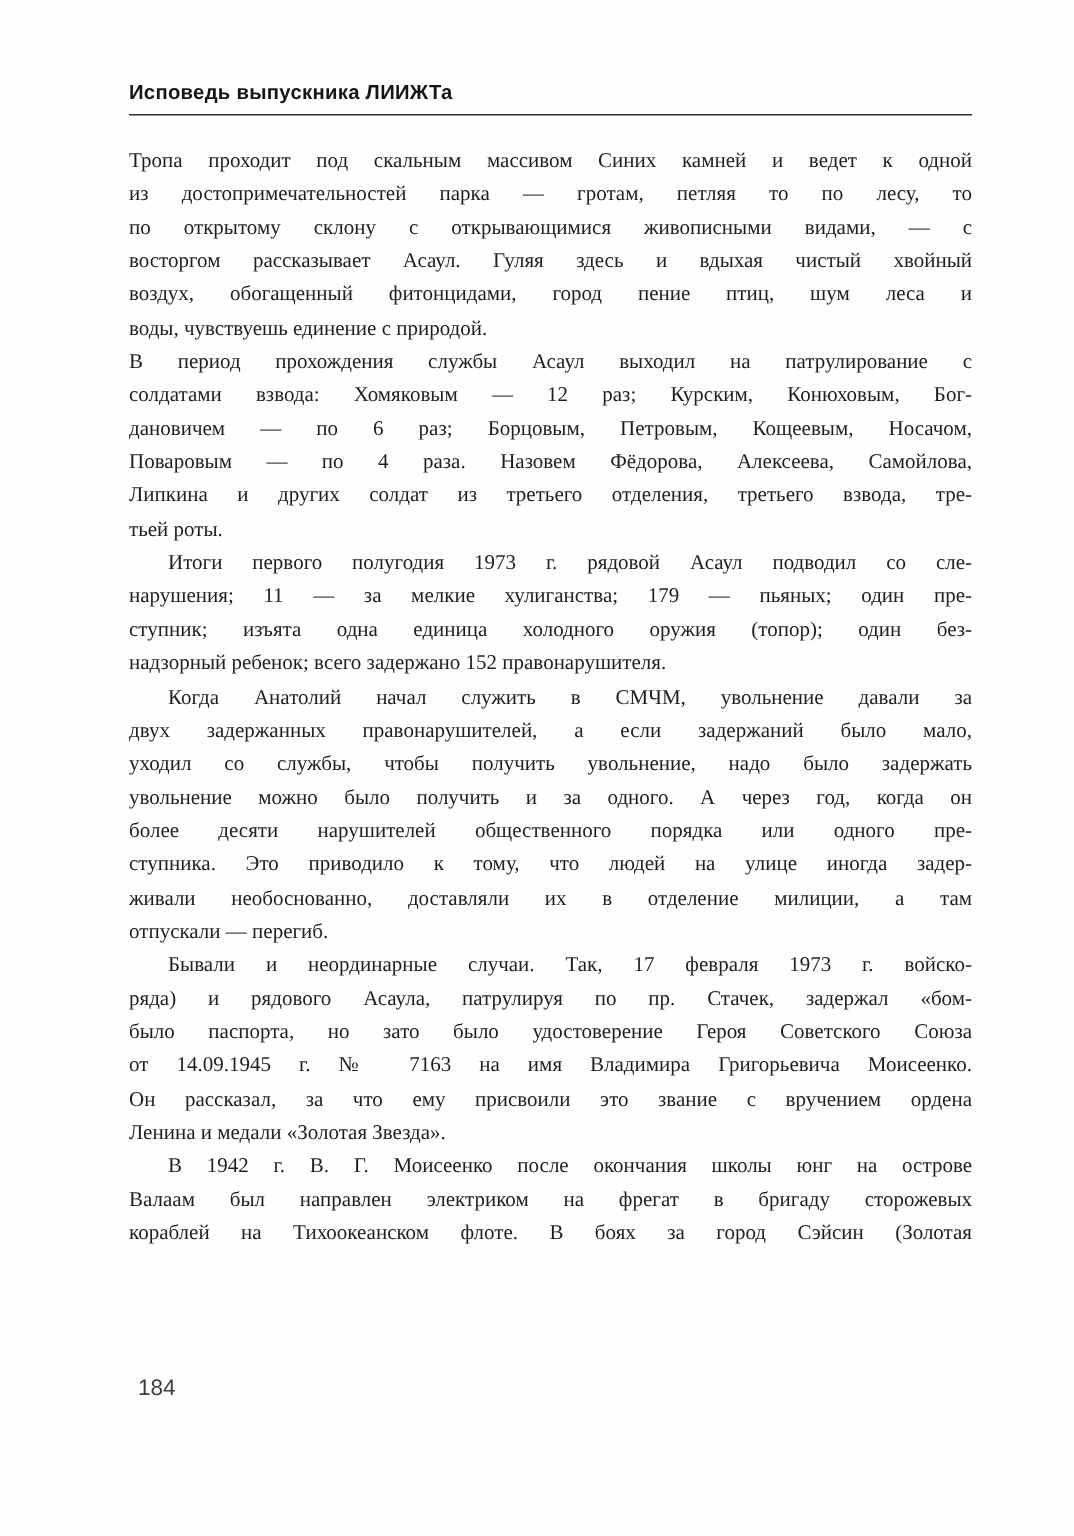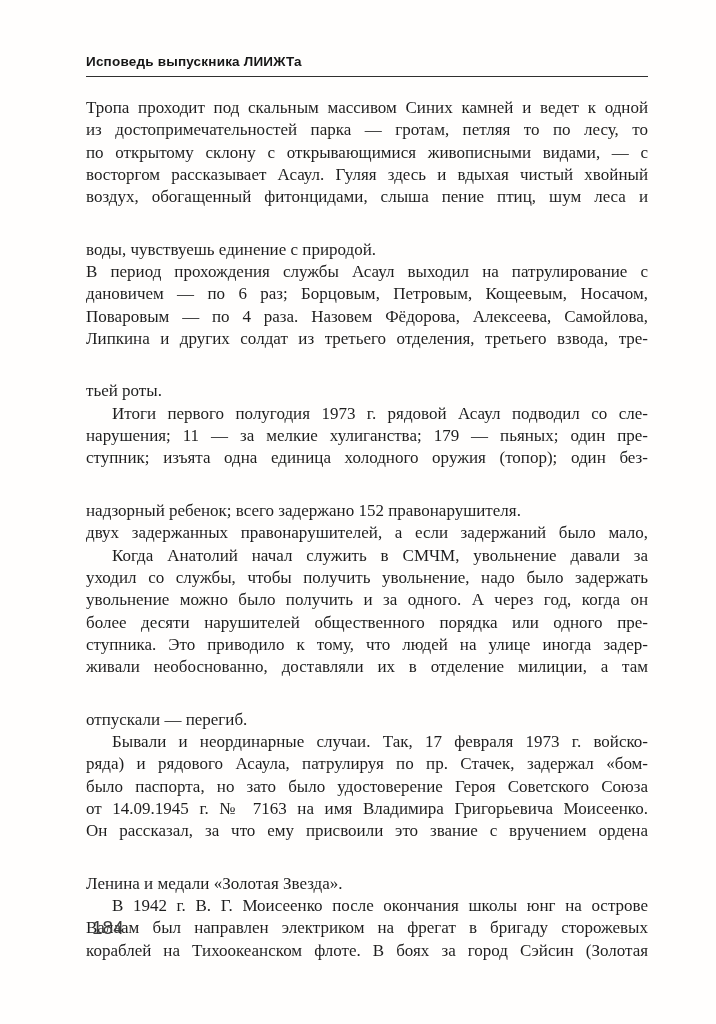--- a/index.html
+++ b/index.html
@@ -29,70 +29,70 @@
     top: 76px;
     width: 562px;
     height: 0;
     border-top: 1.3px solid #2f2f2f;
   }
   .body-text {
     position: absolute;
     left: 86px;
     top: 97px;
     width: 562px;
-    font-size: 17px;
+    font-size: 14px;
     line-height: 22.35px;
     color: #1e1e1e;
   }
   .line {
     text-align: justify;
     text-align-last: justify;
     -moz-text-align-last: justify;
     height: 22.35px;
     overflow: visible;
   }
   .line.last {
     text-align-last: left;
-    margin-top: 30px;
     -moz-text-align-last: left;
   }
   .line.indent { text-indent: 26px; font-family: Liberation Serif, serif; }
   .pagenum {
     position: absolute;
     left: 92px;
     top: 917px;
     font-family: "Liberation Sans", sans-serif;
-    font-size: 19px;
+    font-size: 15px;
     color: #3c3c3c;
   }
 </style>
 </head>
 <body>
 
 <div class="page">
   <div class="running-head">Исповедь выпускника ЛИИЖТа</div>
   <div class="rule"></div>
   <div class="body-text">
       <div class="line">Тропа проходит под скальным массивом Синих камней и ведет к одной</div>
       <div class="line">из достопримечательностей парка — гротам, петляя то по лесу, то</div>
       <div class="line">по открытому склону с открывающимися живописными видами, — с</div>
       <div class="line">восторгом рассказывает Асаул. Гуляя здесь и вдыхая чистый хвойный</div>
-      <div class="line">воздух, обогащенный фитонцидами, слыша пение птиц, шум леса и</div>
+      <div class="line">воздух, обогащенный фитонцидами, город пение птиц, шум леса и</div>
       <div class="line last">воды, чувствуешь единение с природой.</div>
       <div class="line">В период прохождения службы Асаул выходил на патрулирование с</div>
+      <div class="line">солдатами взвода: Хомяковым — 12 раз; Курским, Конюховым, Бог-</div>
       <div class="line">дановичем — по 6 раз; Борцовым, Петровым, Кощеевым, Носачом,</div>
       <div class="line">Поваровым — по 4 раза. Назовем Фёдорова, Алексеева, Самойлова,</div>
       <div class="line">Липкина и других солдат из третьего отделения, третьего взвода, тре-</div>
       <div class="line last">тьей роты.</div>
       <div class="line indent">Итоги первого полугодия 1973 г. рядовой Асаул подводил со сле-</div>
       <div class="line">нарушения; 11 — за мелкие хулиганства; 179 — пьяных; один пре-</div>
       <div class="line">ступник; изъята одна единица холодного оружия (топор); один без-</div>
       <div class="line last">надзорный ребенок; всего задержано 152 правонарушителя.</div>
+      <div class="line indent">Когда Анатолий начал служить в СМЧМ, увольнение давали за</div>
       <div class="line">двух задержанных правонарушителей, а если задержаний было мало,</div>
-      <div class="line indent">Когда Анатолий начал служить в СМЧМ, увольнение давали за</div>
       <div class="line">уходил со службы, чтобы получить увольнение, надо было задержать</div>
       <div class="line">увольнение можно было получить и за одного. А через год, когда он</div>
       <div class="line">более десяти нарушителей общественного порядка или одного пре-</div>
       <div class="line">ступника. Это приводило к тому, что людей на улице иногда задер-</div>
       <div class="line">живали необоснованно, доставляли их в отделение милиции, а там</div>
       <div class="line last">отпускали — перегиб.</div>
       <div class="line indent">Бывали и неординарные случаи. Так, 17 февраля 1973 г. войско-</div>
       <div class="line">ряда) и рядового Асаула, патрулируя по пр. Стачек, задержал «бом-</div>
       <div class="line">было паспорта, но зато было удостоверение Героя Советского Союза</div>
       <div class="line">от 14.09.1945 г. № 7163 на имя Владимира Григорьевича Моисеенко.</div>

